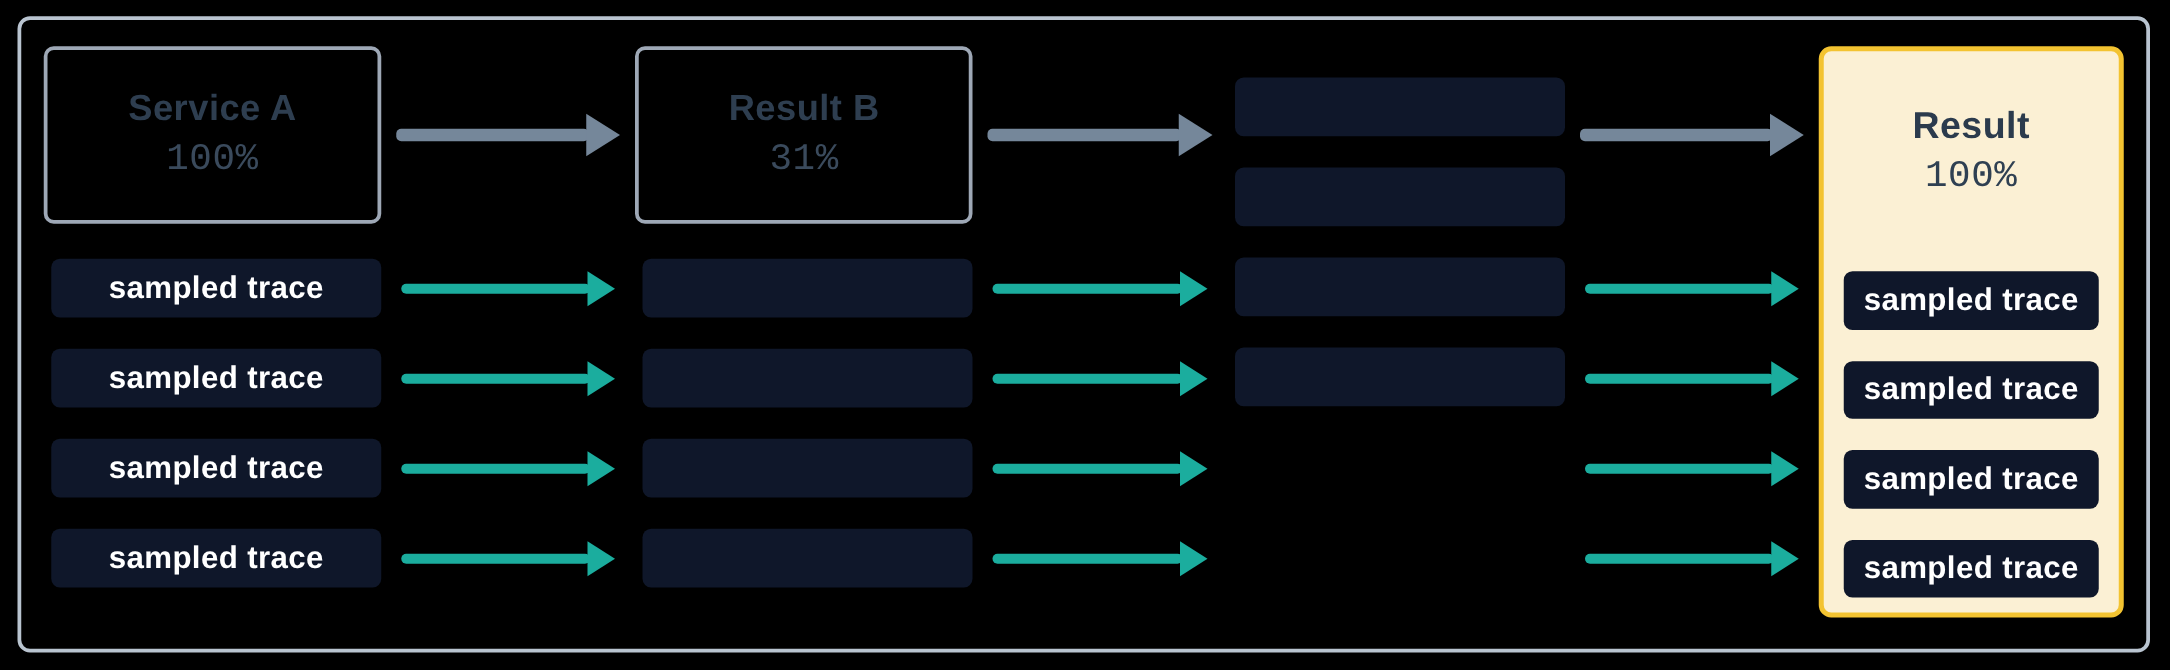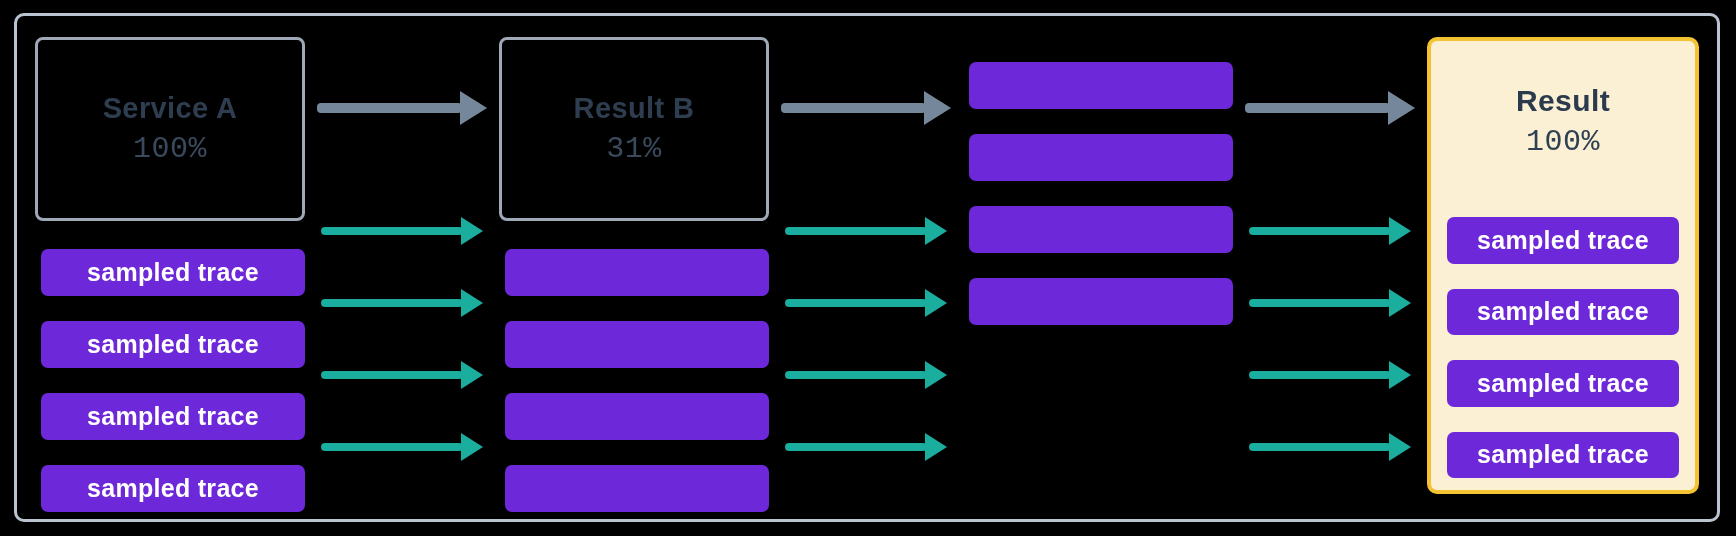--- a/index.html
+++ b/index.html
@@ -16,31 +16,31 @@
     box-sizing:border-box;
     border:3px solid #B9C4D0;
     border-radius:10px;
     padding:21px 18px;
     display:flex;
     align-items:flex-start;
   }
   
   .svc-col{width:270px;display:flex;flex-direction:column;}
   .svc-box{
-    height:184px;box-sizing:border-box;
+    height:142px;box-sizing:border-box;
     border:3px solid #9EA8B6;border-radius:8px;
     display:flex;flex-direction:column;align-items:center;justify-content:center;
     gap:7px;
   }
   .svc-name{font-size:29px;font-weight:bold;color:#2E3E50;letter-spacing:.4px;}
   .svc-rate{font-size:30px;font-weight:normal;color:#3A4A5C;letter-spacing:.5px;font-family:Liberation Mono, monospace;}
   .trace{
     height:47px;box-sizing:border-box;
     margin-top:25px;
-    background:#6d28d9;border-radius:7px;
+    background:#0f172a;border-radius:7px;
     display:flex;align-items:center;justify-content:center;
     color:#FFFFFF;font-size:25px;font-weight:bold;letter-spacing:.3px;
   }
   .svc-col .trace{margin-left:6px;}
   .svc-col .svc-box + .trace{margin-top:28px;}
   
   .arrow-col{flex:1;display:flex;flex-direction:column;}
   .slot{height:47px;margin-top:25px;display:flex;align-items:center;padding:0 16px;}
   .slot.header{height:142px;margin-top:0;padding:0 12px;}
   .slot.header + .slot{margin-top:28px;}
@@ -52,21 +52,21 @@
     border-bottom:14px solid transparent;
     border-left:22px solid #1BAD9E;
   }
   .arrow.gray .line{height:10px;background:#75879A;}
   .arrow.gray .head{
     border-top-width:17px;border-bottom-width:17px;
     border-left:27px solid #75879A;
   }
   
   .result-box{
-    width:272px;height:457px;box-sizing:border-box;
+    width:244px;height:457px;box-sizing:border-box;
     border:4px solid #F3C331;border-radius:10px;
     background:#FBF0D4;
     padding:12px 16px;
     display:flex;flex-direction:column;
     align-self:flex-start;
   }
   .result-head{
     height:138px;
     display:flex;flex-direction:column;align-items:center;justify-content:center;
     gap:7px;

